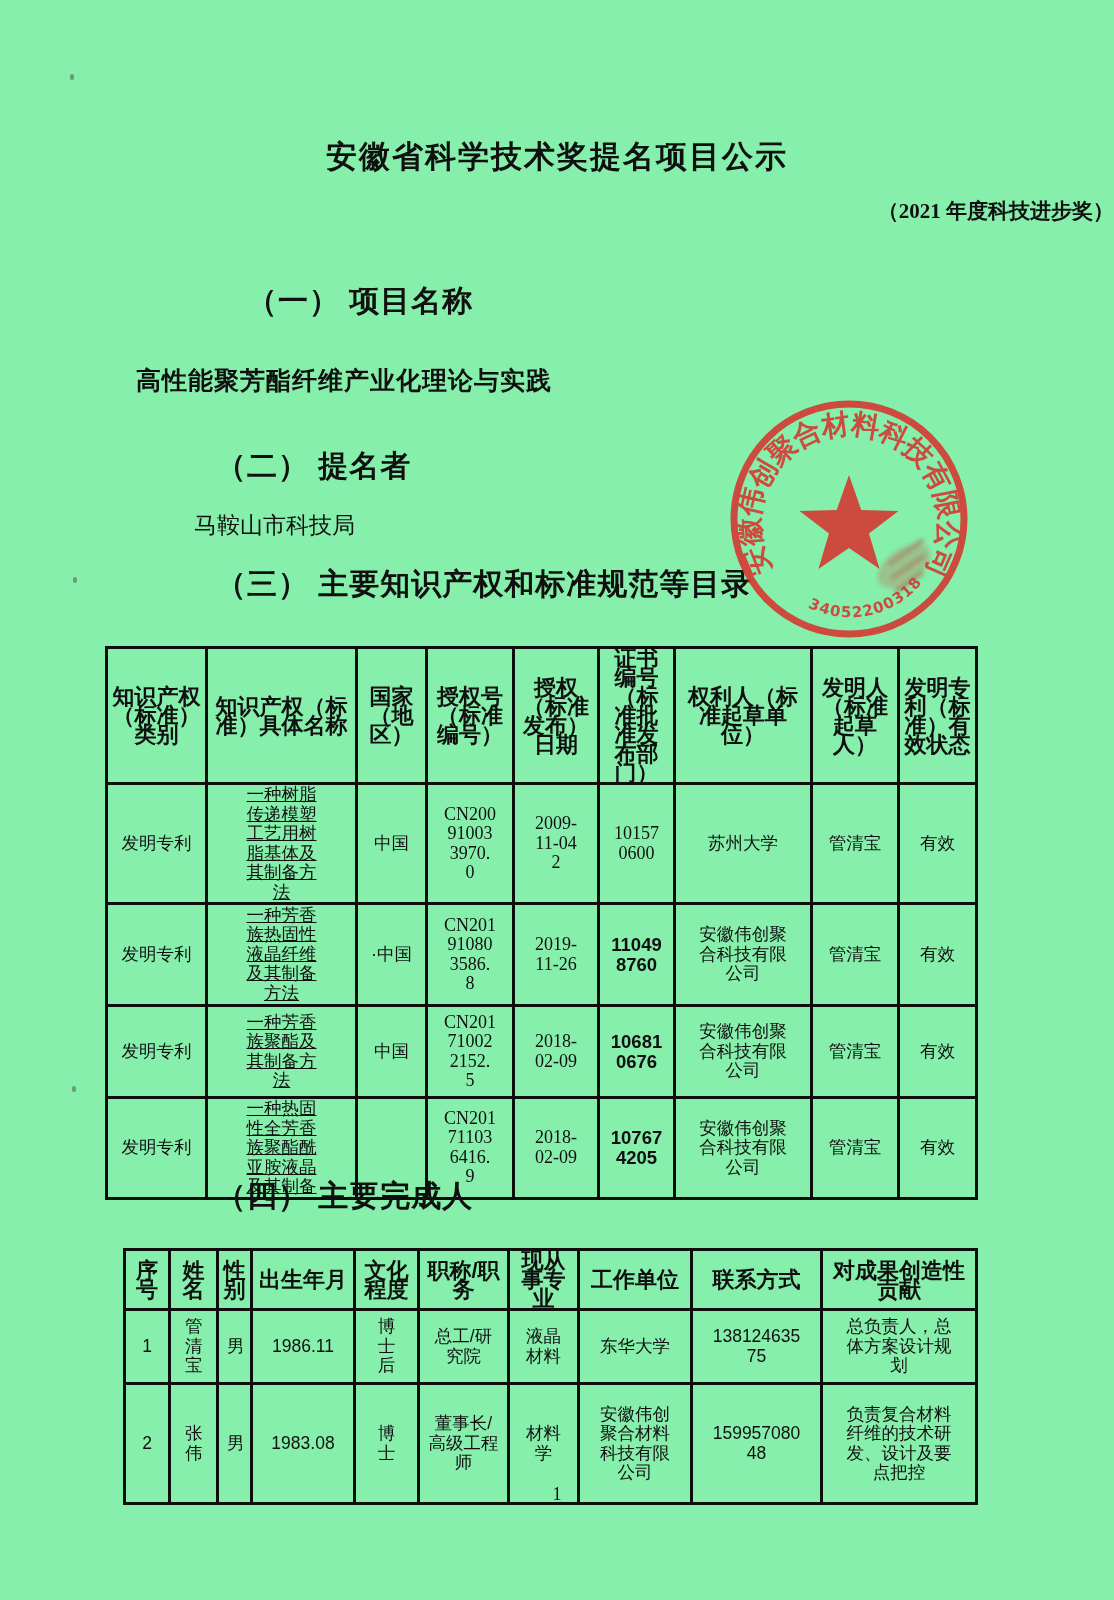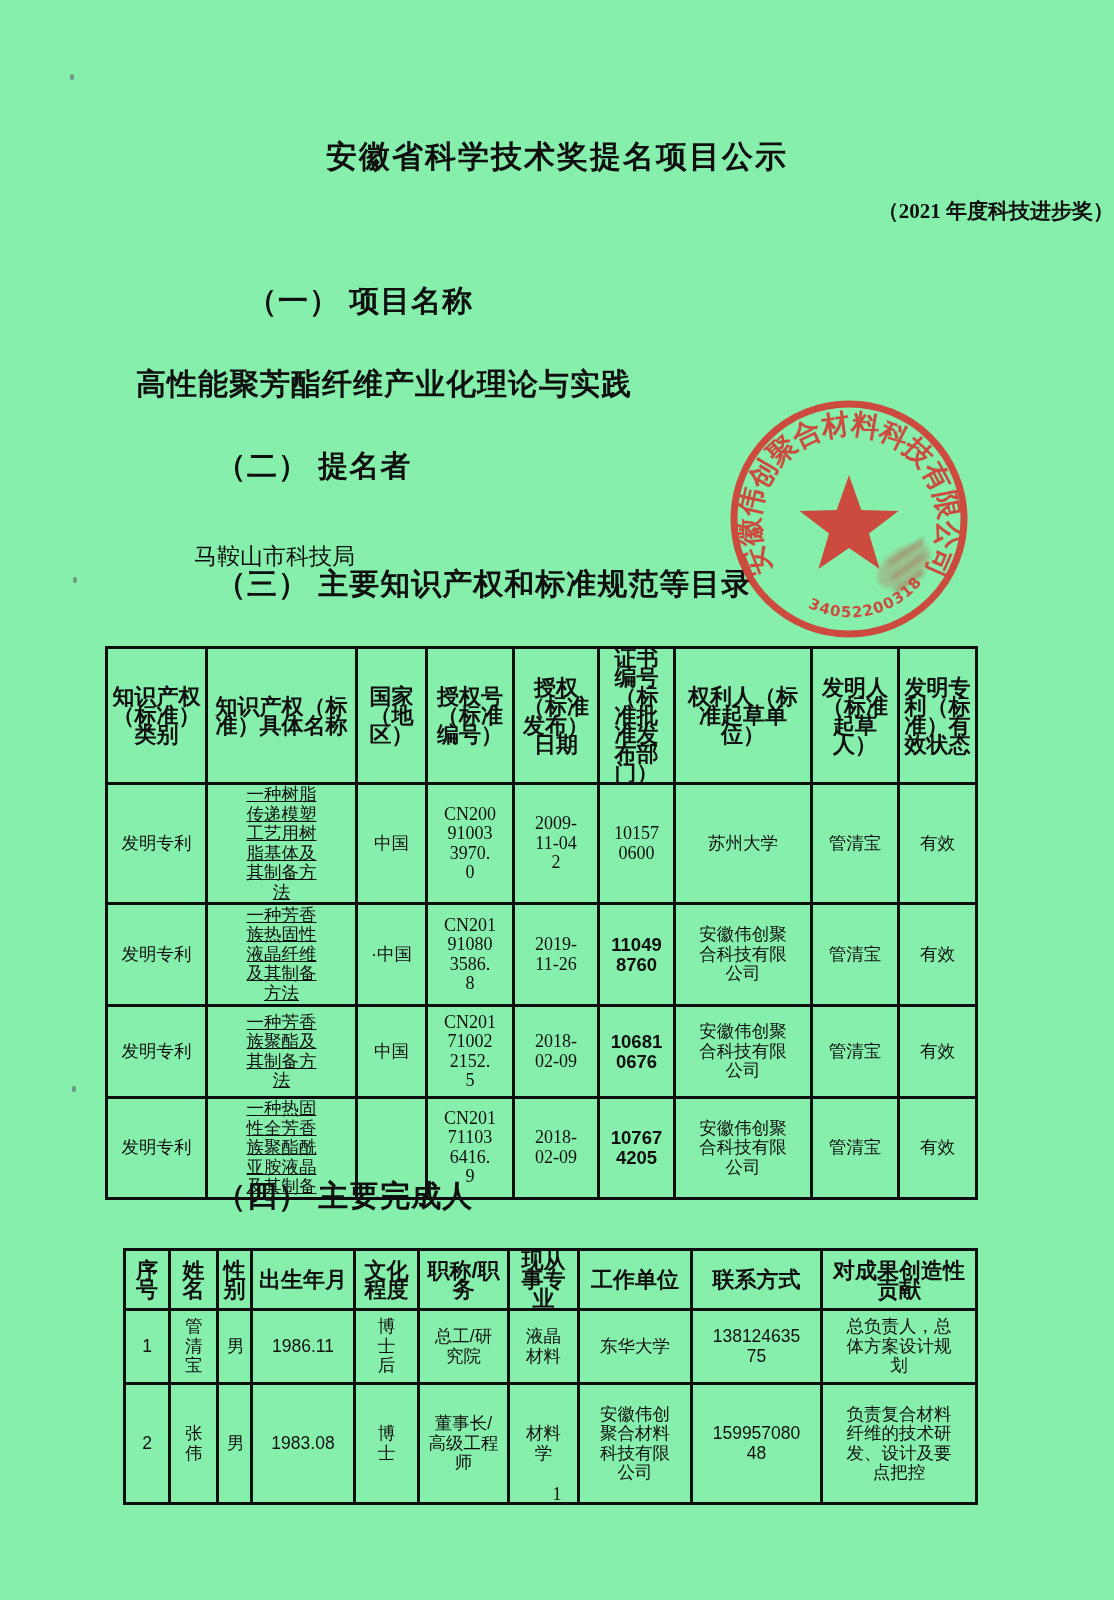--- a/index.html
+++ b/index.html
@@ -20,26 +20,26 @@
   }
   .sec-head{
     position:absolute;font-size:30px;font-weight:700;letter-spacing:1px;white-space:nowrap;
   }
   .sh1{left:216px;top:281px;margin-left:31px;}
   .sh2{left:216px;top:446px;}
   .sh3{left:216px;top:564px;}
   .sh4{left:216px;top:1176px;}
   .project-name{
     position:absolute;left:136px;top:364px;
-    font-size:30px;font-weight:700;letter-spacing:1px;
+    font-size:25px;font-weight:700;letter-spacing:1px;
     font-family:"Liberation Serif","DejaVu Serif",serif;white-space:nowrap;
   }
   .nominator{
     position:absolute;left:194px;top:510px;
-    font-size:23px;font-family:Liberation Sans, sans-serif;white-space:nowrap;margin-top:31px;
+    font-size:23px;font-family:Liberation Sans, sans-serif;white-space:nowrap;
   }
   .page-number{
     position:absolute;top:1484px;left:0;width:100%;text-align:center;
     font-size:18px;font-family:"Liberation Serif","DejaVu Serif",serif;
   }
   
   .stamp{position:absolute;left:720px;top:390px;width:258px;height:258px;opacity:.88;}
   
   .tblwrap{position:absolute;}
   .t1wrap{left:105px;top:646px;}

